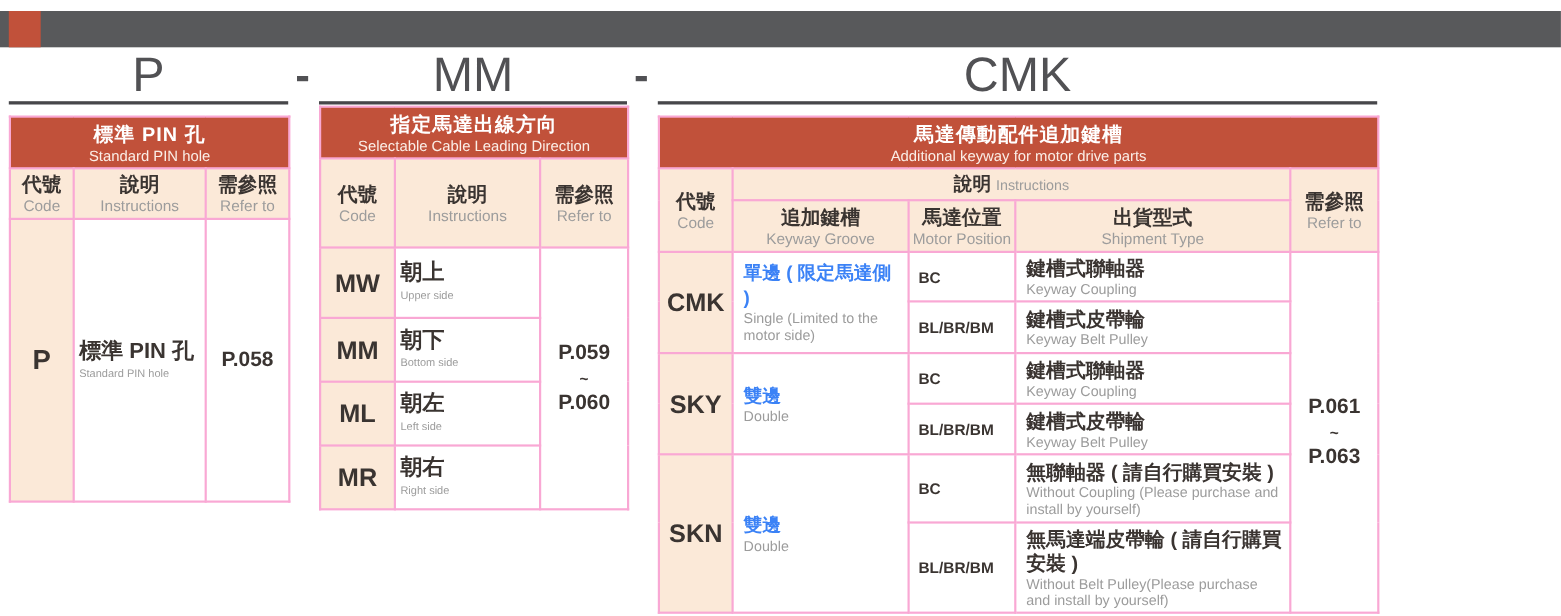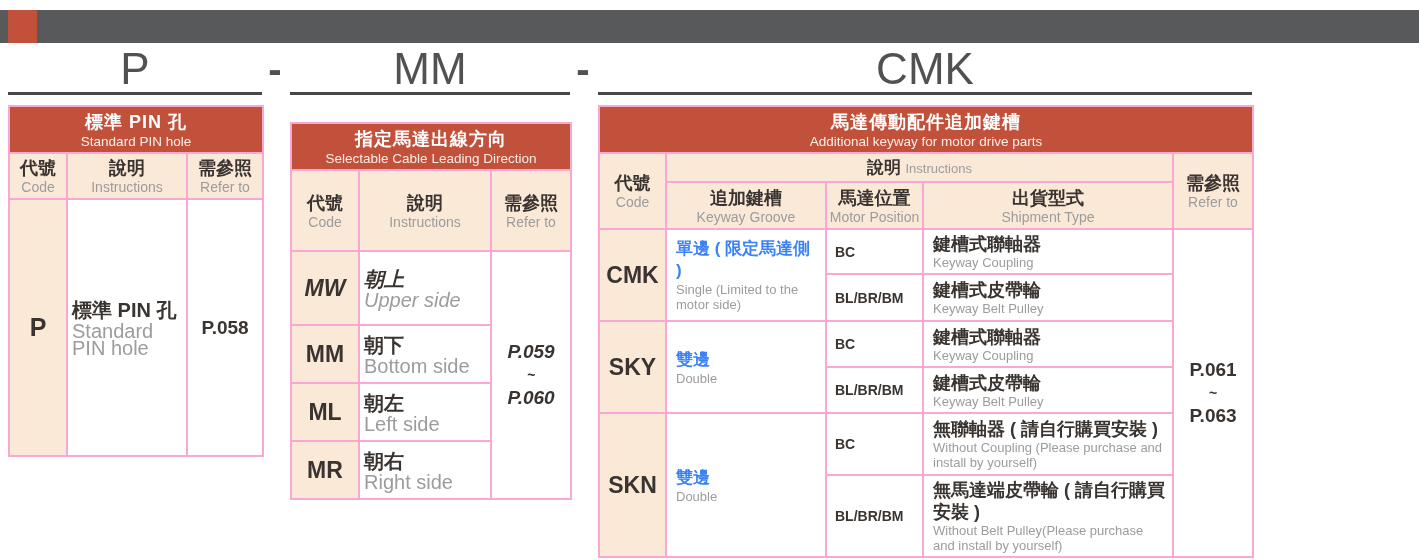--- a/index.html
+++ b/index.html
@@ -29,21 +29,21 @@
   .hdr .h-zh{display:block;font-size:18px;font-weight:600;line-height:22px;color:#3a3431;}
   .hdr .h-en{display:block;font-size:14px;line-height:16px;color:#9c9c9c;}
   .hdr-inline{background:#fbe9d8;text-align:center;}
   .hdr-inline .h-zh-i{font-size:17px;font-weight:600;color:#3a3431;}
   .hdr-inline .h-en-i{font-size:13px;color:#9c9c9c;}
   .code-cell{background:#fbe9d8;text-align:center;font-weight:600;color:#3a3431;}
   .code-cell.big{font-size:25px;}
   .code-cell.mid{font-size:23px;}
   .desc-cell{background:#fff;padding:4px 8px 4px 4px;}
   .desc-zh{display:block;font-size:20px;font-weight:600;line-height:25px;color:#3a3431;}
-  .desc-en{display:block;font-size:20px;line-height:17px;color:#9c9c9c;}
+  .desc-en{display:block;font-size:10px;line-height:17px;color:#9c9c9c;}
   .refer-cell{background:#fff;text-align:center;color:#3a3431;font-size:19px;font-weight:600;}
   .refer-tilde{display:block;font-size:14px;line-height:20px;color:#3a3431;}
   .refer-line{display:block;line-height:26px;}
   .keyway-cell{background:#fff;padding:4px 6px 4px 9px;}
   .keyway-zh{display:block;font-size:17px;font-weight:600;line-height:22px;color:#3b82f6;}
   .keyway-en{display:block;font-size:13px;line-height:15px;color:#9c9c9c;}
   .motor-cell{background:#fff;padding-left:8px;font-size:14px;font-weight:600;color:#3a3431;}
   .ship-cell{background:#fff;padding:3px 6px 3px 9px;}
   .ship-zh{display:block;font-size:18px;font-weight:600;line-height:22px;color:#3a3431;}
   .ship-en{display:block;font-size:13px;line-height:15px;color:#9c9c9c;}
@@ -94,21 +94,21 @@
       <td class="code-cell big">P</td>
       <td class="desc-cell">
         <span class="desc-zh">標準 PIN 孔</span>
         <span class="desc-en">Standard PIN hole</span>
       </td>
       <td class="refer-cell">P.058</td>
     </tr>
   </tbody>
     </table>
 
-  <table style="left:290px;top:122px;width:280px;">
+  <table style="left:290px;top:96px;width:280px;">
     <colgroup>
         <col style="width:68px">
         <col style="width:132px">
         <col style="width:80px">
       </colgroup>
     <tbody>
         <tr style="height:47px;">
       <td class="title-cell" colspan="3">
         <span class="title-zh">指定馬達出線方向</span>
         <span class="title-en">Selectable Cable Leading Direction</span>
@@ -121,21 +121,21 @@
       </td>
       <td class="hdr">
         <span class="h-zh">說明</span>
         <span class="h-en">Instructions</span>
       </td>
       <td class="hdr">
         <span class="h-zh">需參照</span>
         <span class="h-en">Refer to</span>
       </td>
     </tr>
-    <tr style="height:74px;font-style:italic;">
+    <tr style="height:64px;">
       <td class="code-cell mid">MW</td>
       <td class="desc-cell">
         <span class="desc-zh">朝上</span>
         <span class="desc-en">Upper side</span>
       </td>
       <td class="refer-cell" rowspan="4">
         <span class="refer-line">P.059</span>
         <span class="refer-tilde">~</span>
         <span class="refer-line">P.060</span>
       </td>

